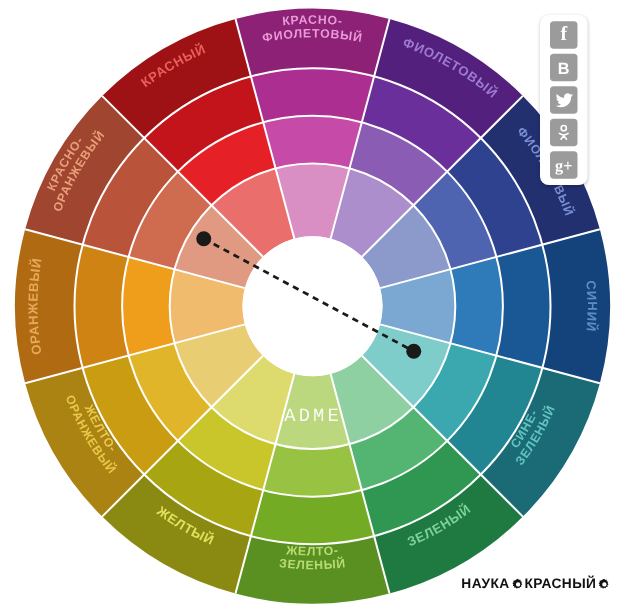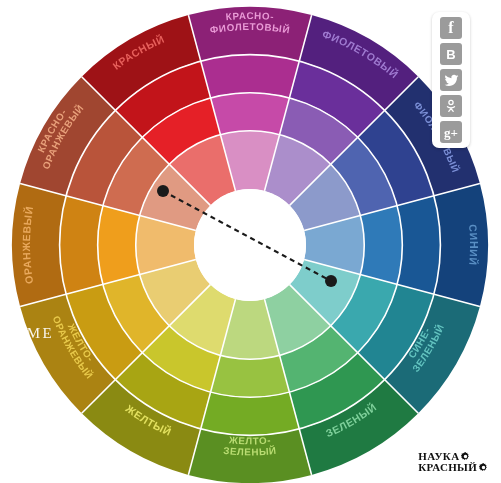--- a/index.html
+++ b/index.html
@@ -41,45 +41,46 @@
   .soc.vk{font-family:"Liberation Sans",sans-serif;font-size:13px;}
   .soc.tw svg{width:15px;height:15px;fill:#ffffff;}
   .soc.ok{font-family:"Liberation Sans",sans-serif;font-size:12px;}
   .soc.gp{font-family:"Liberation Serif",serif;font-size:13px;}
 
   
   #logo{
     position:absolute;
     right:12px;bottom:10px;
     z-index:40;
-    display:flex;flex-direction:column;
+    display:flex;flex-direction:row;
     line-height:1.0;
-    font-family:Liberation Serif, serif;
+    font-family:Liberation Sans, sans-serif;
     font-weight:bold;
     font-size:11px;
     color:#111111;
     letter-spacing:.3px;
     justify-content:space-between;
   }
   .logo-row{display:flex;align-items:center;}
   .gear{
     display:inline-block;width:11px;height:11px;margin-left:1px;
     position:relative;
   }
   .gear svg{display:block;width:11px;height:11px;fill:#111111;}
 
   
   #adme{
     position:absolute;
     left:0;right:0;
     top:325px;
+    text-align:center;
     color:rgba(255,255,255,.92);
     font-size:15px;
     letter-spacing:2.5px;
-    font-family:Liberation Serif, serif;
+    font-family:Liberation Mono, monospace;
     z-index:30;
     pointer-events:none;
   }
   text{user-select:none;}
 </style>
 </head>
 <body>
 
 <div id="stage">
 

